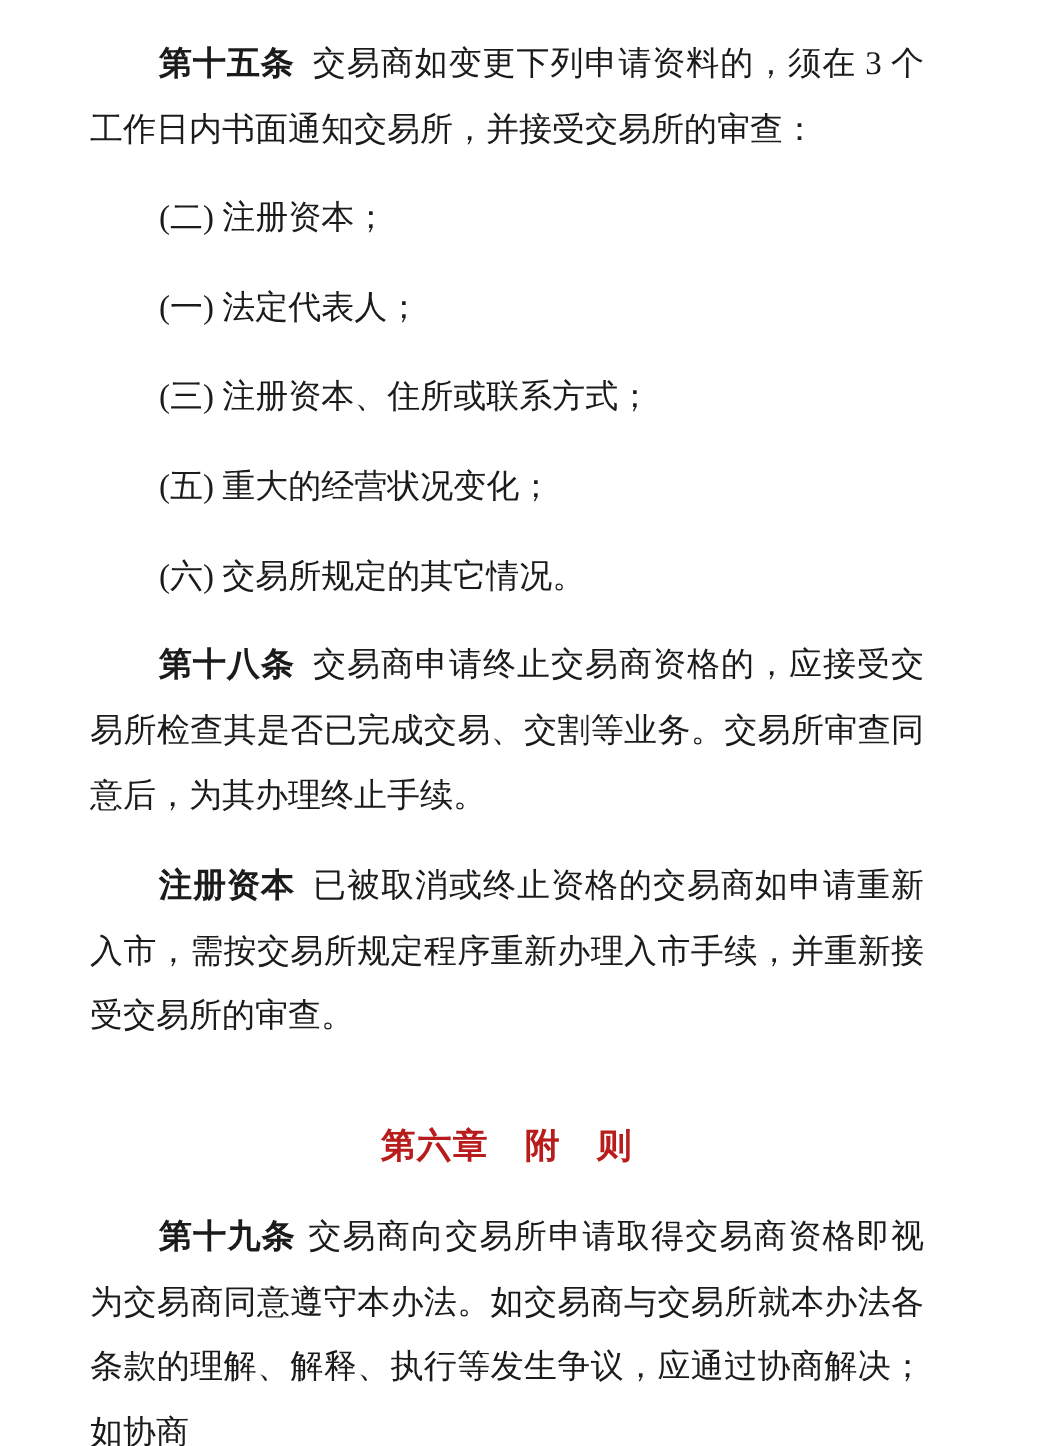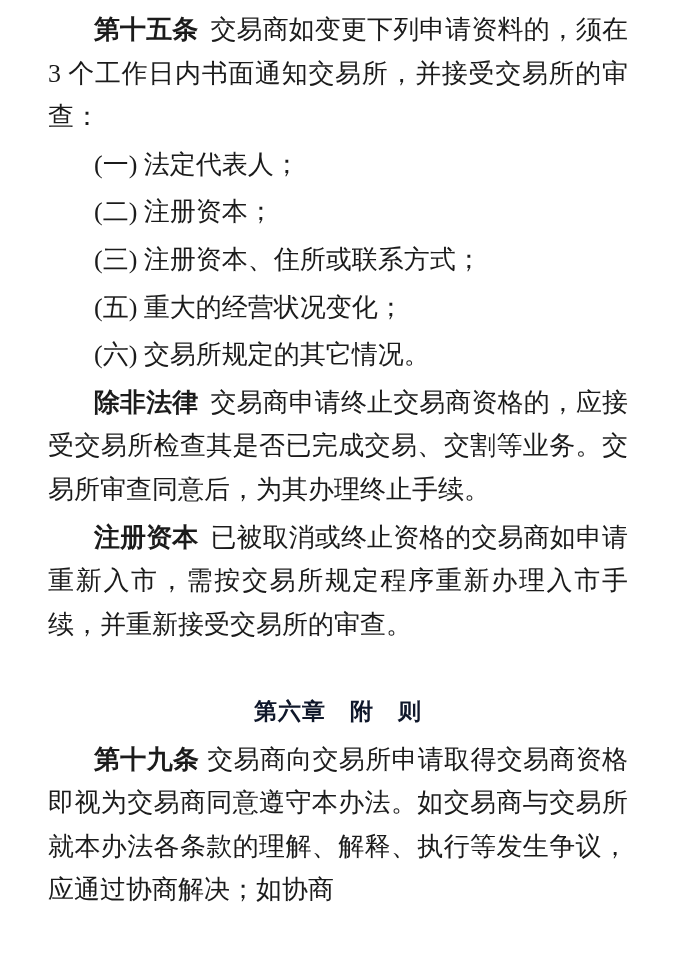--- a/index.html
+++ b/index.html
@@ -12,59 +12,59 @@
     width: 695px;
     height: 964px;
     box-sizing: border-box;
     background: #ffffff;
     padding: 4px 63px 0 44px;
     overflow: hidden;
     font-family: "Liberation Serif", "DejaVu Serif", serif;
     color: #1b1b1b;
   }
   .para {
-    margin: 4px;
-    font-size: 26px;
+    margin: 16px;
+    font-size: 22px;
     line-height: 43.6px;
     text-align: justify;
     text-indent: 46px;
     color: #1b1b1b;
   }
   .num {
     font-weight: 700;
   }
   .sp-w { margin-right: 12px; }
   .sp-m { margin-right: 8px; font-family: Liberation Serif, serif; }
   .sp-n { margin-right: 3px; }
   .chapter {
     margin: 43.6px 0 0 0;
     font-family: "Liberation Sans", "DejaVu Sans", sans-serif;
     font-weight: 700;
     font-size: 23px;
     line-height: 43.6px;
     letter-spacing: 1px;
     text-align: center;
     text-indent: 0;
-    color: #0f172a;
+    color: #b91c1c;
   }
 </style>
 </head>
 <body>
 
 <div class="page">
 
   <p class="para"><span class="num sp-w">第十五条</span><span>交易商如变更下列申请资料的，须在 3 个工作日内书面通知交易所，并接受交易所的审查：</span></p>
 
+  <p class="para">(二) 注册资本；</p>
   <p class="para">(一) 法定代表人；</p>
-  <p class="para">(二) 注册资本；</p>
   <p class="para">(三) 注册资本、住所或联系方式；</p>
   <p class="para">(五) 重大的经营状况变化；</p>
   <p class="para">(六) 交易所规定的其它情况。</p>
 
-  <p class="para"><span class="num sp-w">除非法律</span><span>交易商申请终止交易商资格的，应接受交易所检查其是否已完成交易、交割等业务。交易所审查同意后，为其办理终止手续。</span></p>
+  <p class="para"><span class="num sp-w">第十八条</span><span>交易商申请终止交易商资格的，应接受交易所检查其是否已完成交易、交割等业务。交易所审查同意后，为其办理终止手续。</span></p>
 
   <p class="para"><span class="num sp-w">注册资本</span><span>已被取消或终止资格的交易商如申请重新入市，需按交易所规定程序重新办理入市手续，并重新接受交易所的审查。</span></p>
 
   <p class="para chapter">第六章　附　则</p>
 
 
   <p class="para"><span class="num sp-m">第十九条</span><span>交易商向交易所申请取得交易商资格即视为交易商同意遵守本办法。如交易商与交易所就本办法各条款的理解、解释、执行等发生争议，应通过协商解决；如协商</span></p>
 
 </div>
 

